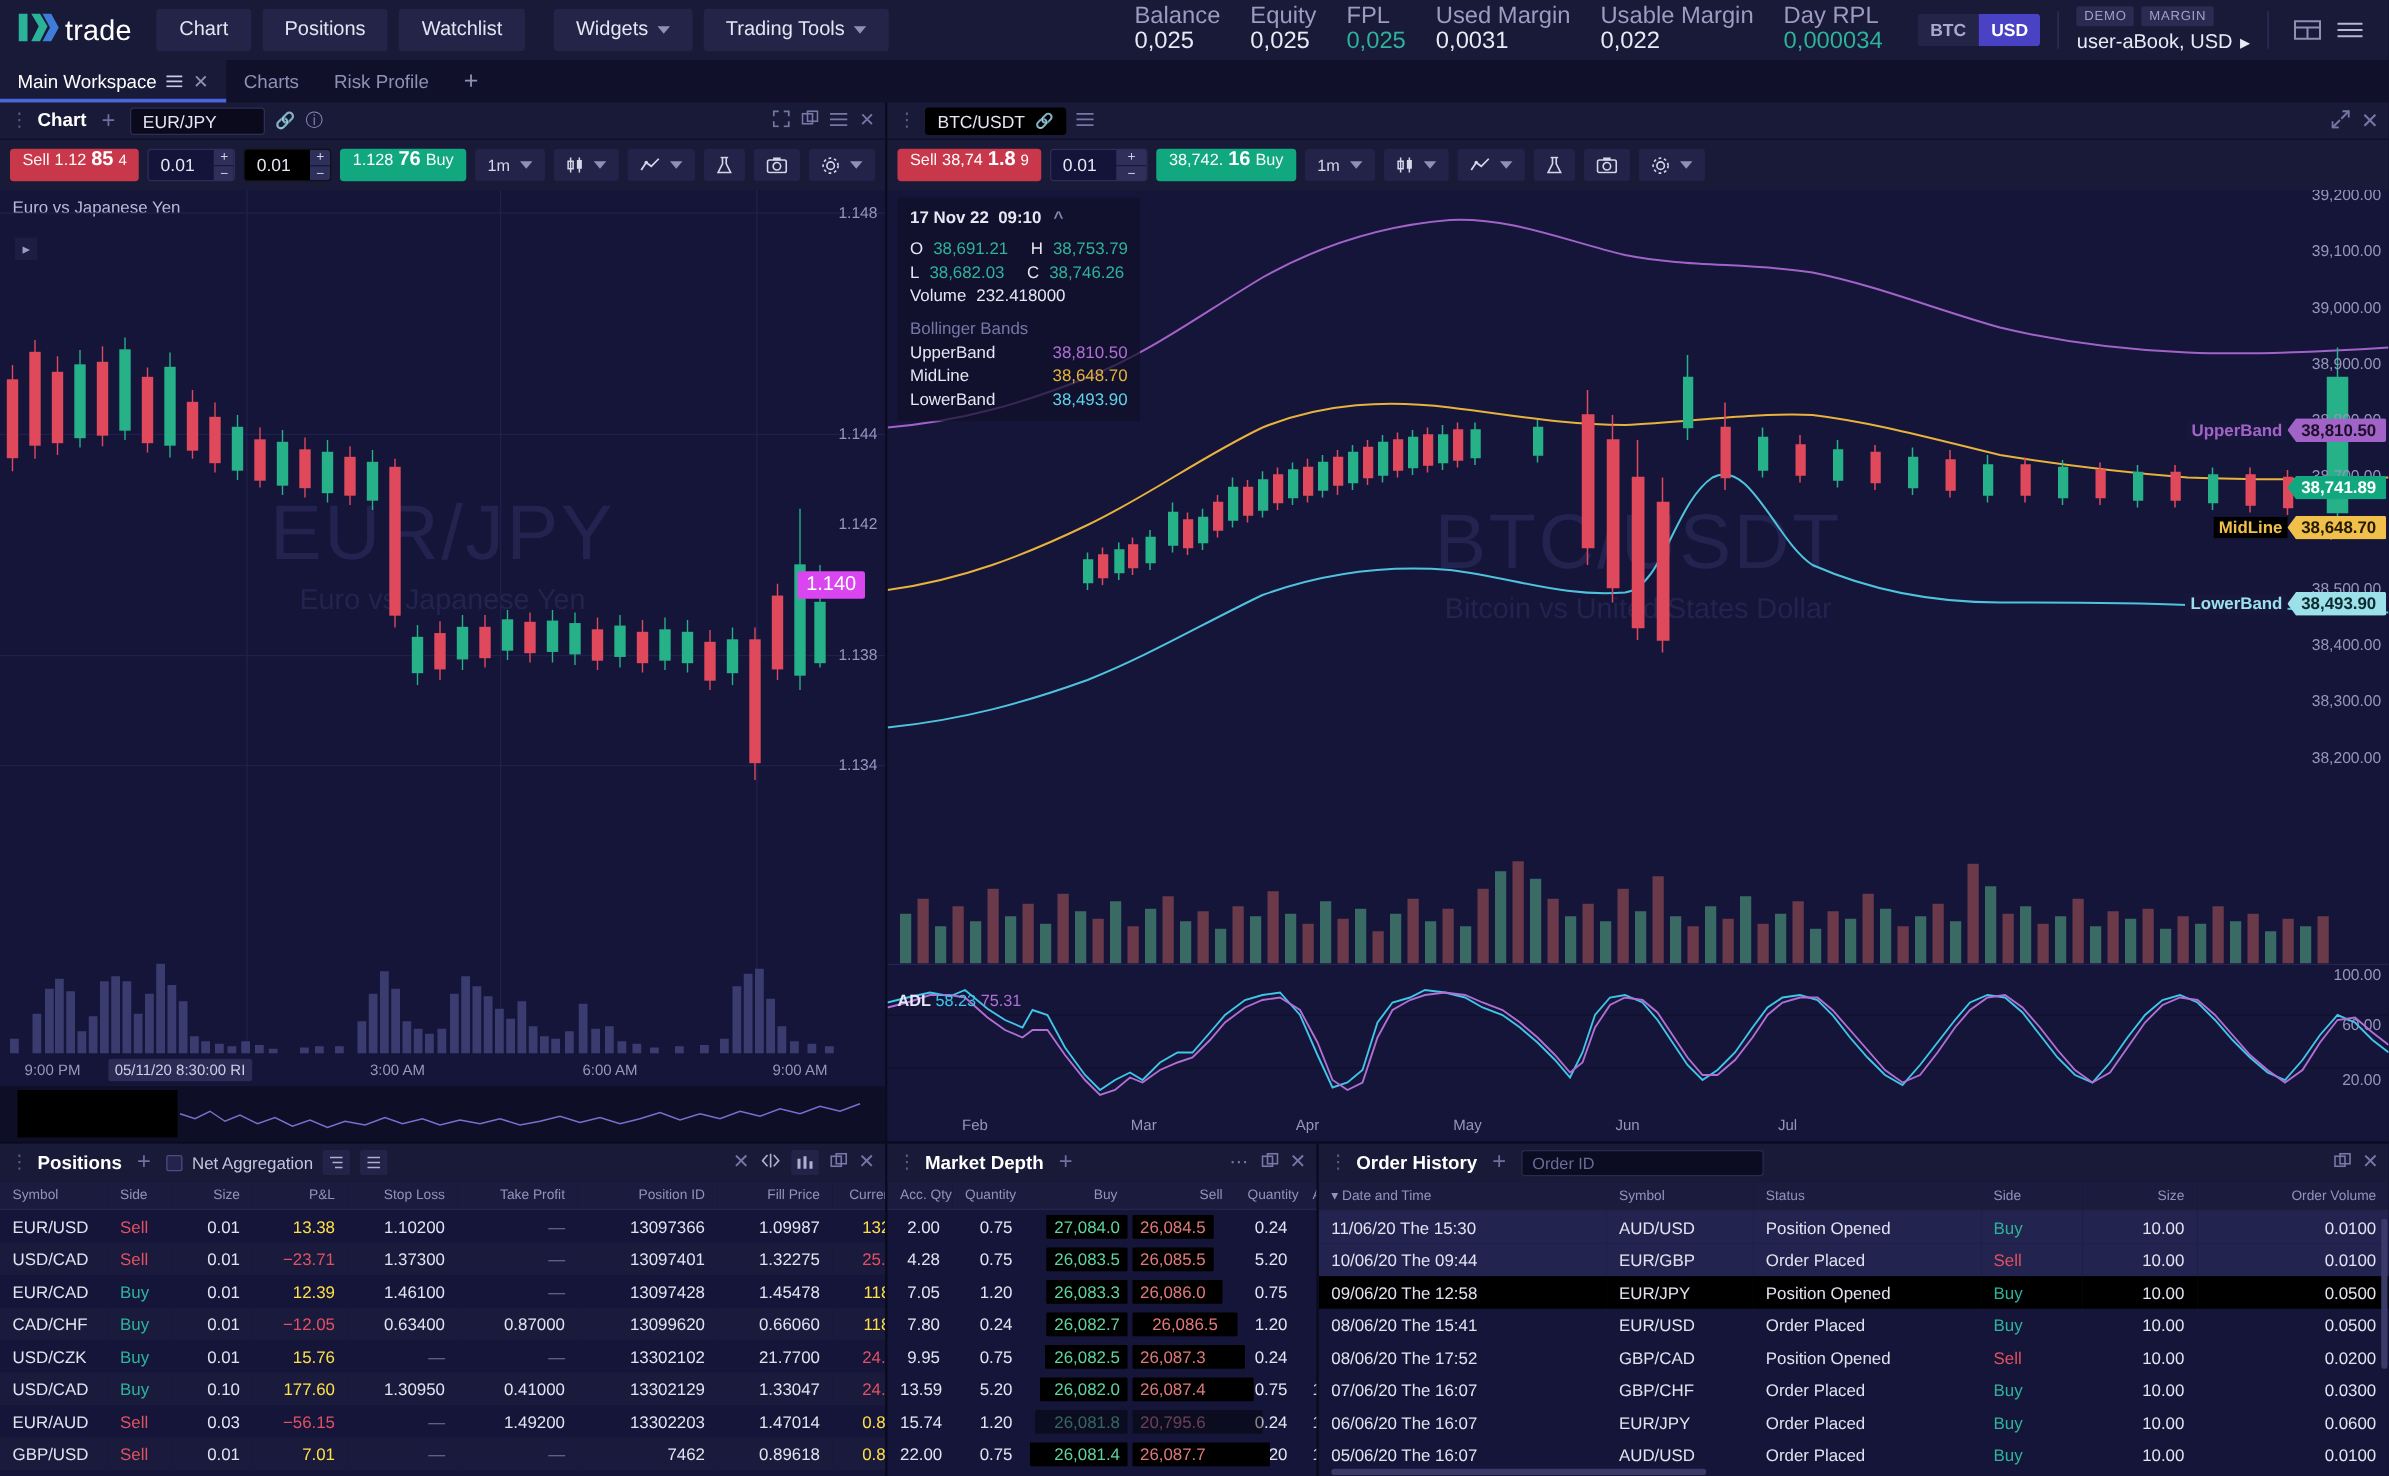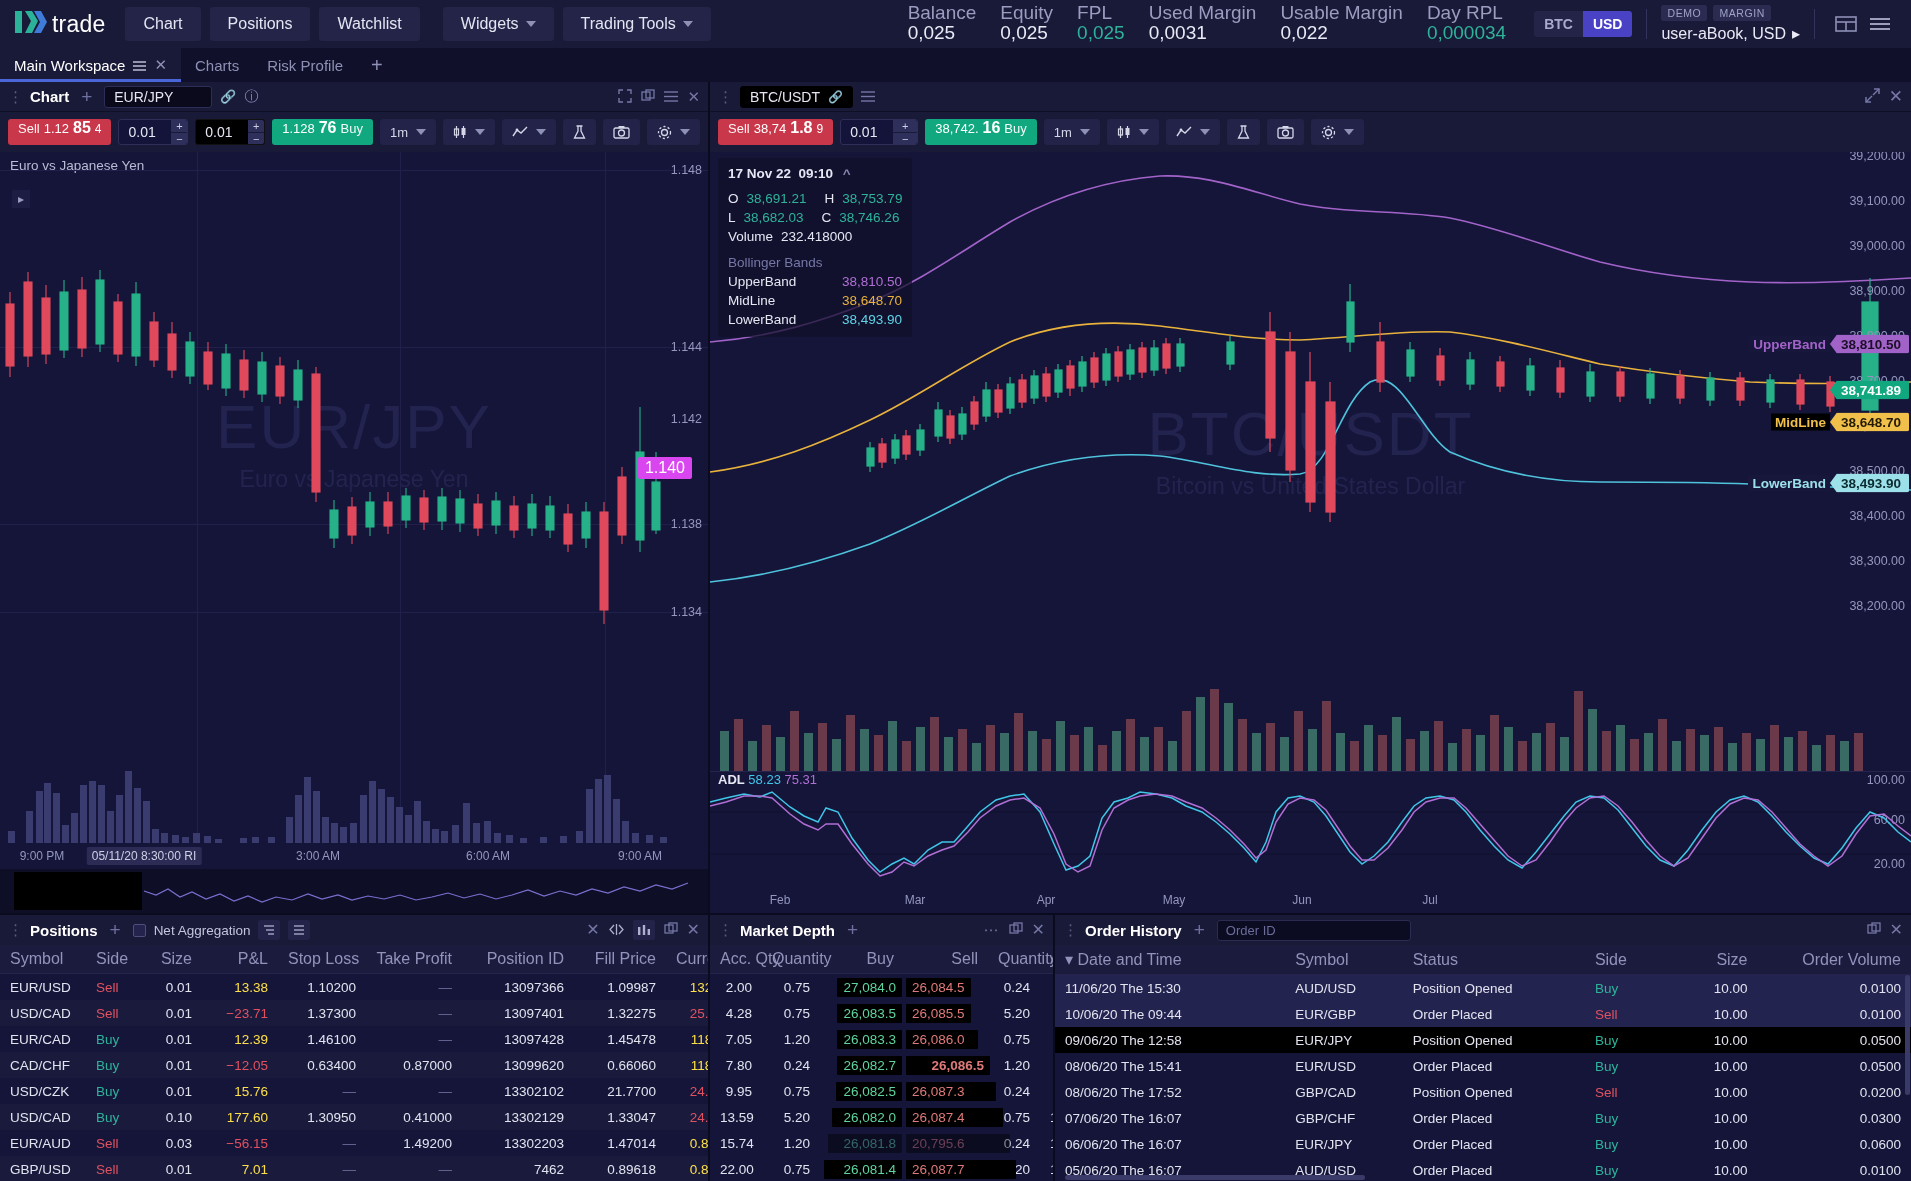--- a/index.html
+++ b/index.html
@@ -149,21 +149,21 @@
     position:absolute; right:2px; display:flex; align-items:center; transform:translateY(-50%); z-index:6;
   }
   .bandtag .nm{ font-size:13.5px; font-weight:bold; padding-right:7px; }
   .pill{
     font-size:13.5px; font-weight:bold; color:#10102a; padding:2px 8px 2px 11px; border-radius:2px;
     clip-path:polygon(7px 0,100% 0,100% 100%,7px 100%,0 50%);
   }
 
   
   .adlpane{ height:116px; flex:0 0 116px; background:#15153a; position:relative; border-top:1px solid #24244d; }
-  .adltxt{ position:absolute; left:8px; top:0; font-size:13px; z-index:3; }
+  .adltxt{ position:absolute; left:8px; top:21px; font-size:13px; z-index:3; }
   .adltxt b{ color:#e6e7f3; font-weight:bold; }
   .adltxt .c1{ color:#3fc6e8; } .adltxt .c2{ color:#b06fd4; }
 
   
   .bottom{ height:268px; flex:0 0 268px; display:flex; background:#15153a; border-top:2px solid #0b0b20; }
   .bp{ display:flex; flex-direction:column; min-width:0; border-right:2px solid #0b0b20; }
   .bp:last-child{border-right:0;}
   .bp-positions{ width:710px; flex:0 0 710px; }
   .bp-depth{ width:345px; flex:0 0 345px; }
   .bp-orders{ flex:1; }
@@ -171,21 +171,21 @@
   .chk{ width:13px;height:13px;border:1px solid #4c4e7e; background:#0f0f2a; border-radius:2px;}
   .chk.f{ background:#23234d; }
   .bhead .lab{ font-size:13.5px; color:#c3c5dc; }
   .sqbtn{ width:22px;height:20px; background:#232349; display:flex;align-items:center;justify-content:center; border-radius:2px; cursor:pointer;}
   .oidbox{ background:#0b0b22; border:1px solid #2b2b52; border-radius:3px; height:21px; display:flex; align-items:center; padding:0 8px; min-width:140px;}
   .oidbox input{ background:transparent;border:0;outline:none;color:#d8d9e6;font-size:13px;width:100%;font-family:"Liberation Sans",sans-serif;}
   .oidbox input::placeholder{ color:#6a6c99; }
 
   table{ border-collapse:collapse; width:100%; table-layout:fixed; }
   th{
-    font-weight:normal; font-size:16px; color:#9193ba; padding:5px 10px; text-align:right;
+    font-weight:normal; font-size:11px; color:#9193ba; padding:5px 10px; text-align:right;
     background:#1b1b3e; white-space:nowrap; border-bottom:1px solid #24244d;
   }
   td{ font-size:13.5px; padding:5.5px 10px; text-align:right; white-space:nowrap; color:#e2e3ef; }
   th.l, td.l{ text-align:left; }
   .tbody-scroll{ flex:1; overflow:hidden; }
   .sell{ color:#e05260; } .buy{ color:#2eb39a; }
   .pos{ color:#fde047; } .neg{ color:#e05260; }
   .dash{ color:#6a6c99; }
   tr.alt{ background:#1a1a3d; }
   tr.hl{ background:#000;border-radius:10px; }
@@ -1250,21 +1250,21 @@
                 <td>1.20</td>
                 <td style="padding: 3px 2px;"><span class="dcell dbuy" style="min-width: 60px;">26,083.3</span></td>
                 <td style="padding: 3px 2px; text-align: left;"><span class="dcell dsell" style="min-width: 72px; text-align: left;">26,086.0</span></td>
                 <td>0.75</td>
                 <td>6.29</td>
               </tr>
               <tr>
                 <td>7.80</td>
                 <td>0.24</td>
                 <td style="padding: 3px 2px;"><span class="dcell dbuy" style="min-width: 64px;">26,082.7</span></td>
-                <td style="padding: 3px 2px; text-align: left;"><span class="dcell dsell" style="min-width: 84px; text-align: right; font-weight: bold;">26,086.5</span></td>
+                <td style="padding: 3px 2px; text-align: left;"><span class="dcell dsell" style="min-width: 84px; text-align: center;">26,086.5</span></td>
                 <td>1.20</td>
                 <td>7.80</td>
               </tr>
               <tr>
                 <td>9.95</td>
                 <td>0.75</td>
                 <td style="padding: 3px 2px;"><span class="dcell dbuy" style="min-width: 66px;">26,082.5</span></td>
                 <td style="padding: 3px 2px; text-align: left;"><span class="dcell dsell" style="min-width: 90px; text-align: left;">26,087.3</span></td>
                 <td>0.24</td>
                 <td>9.95</td>

